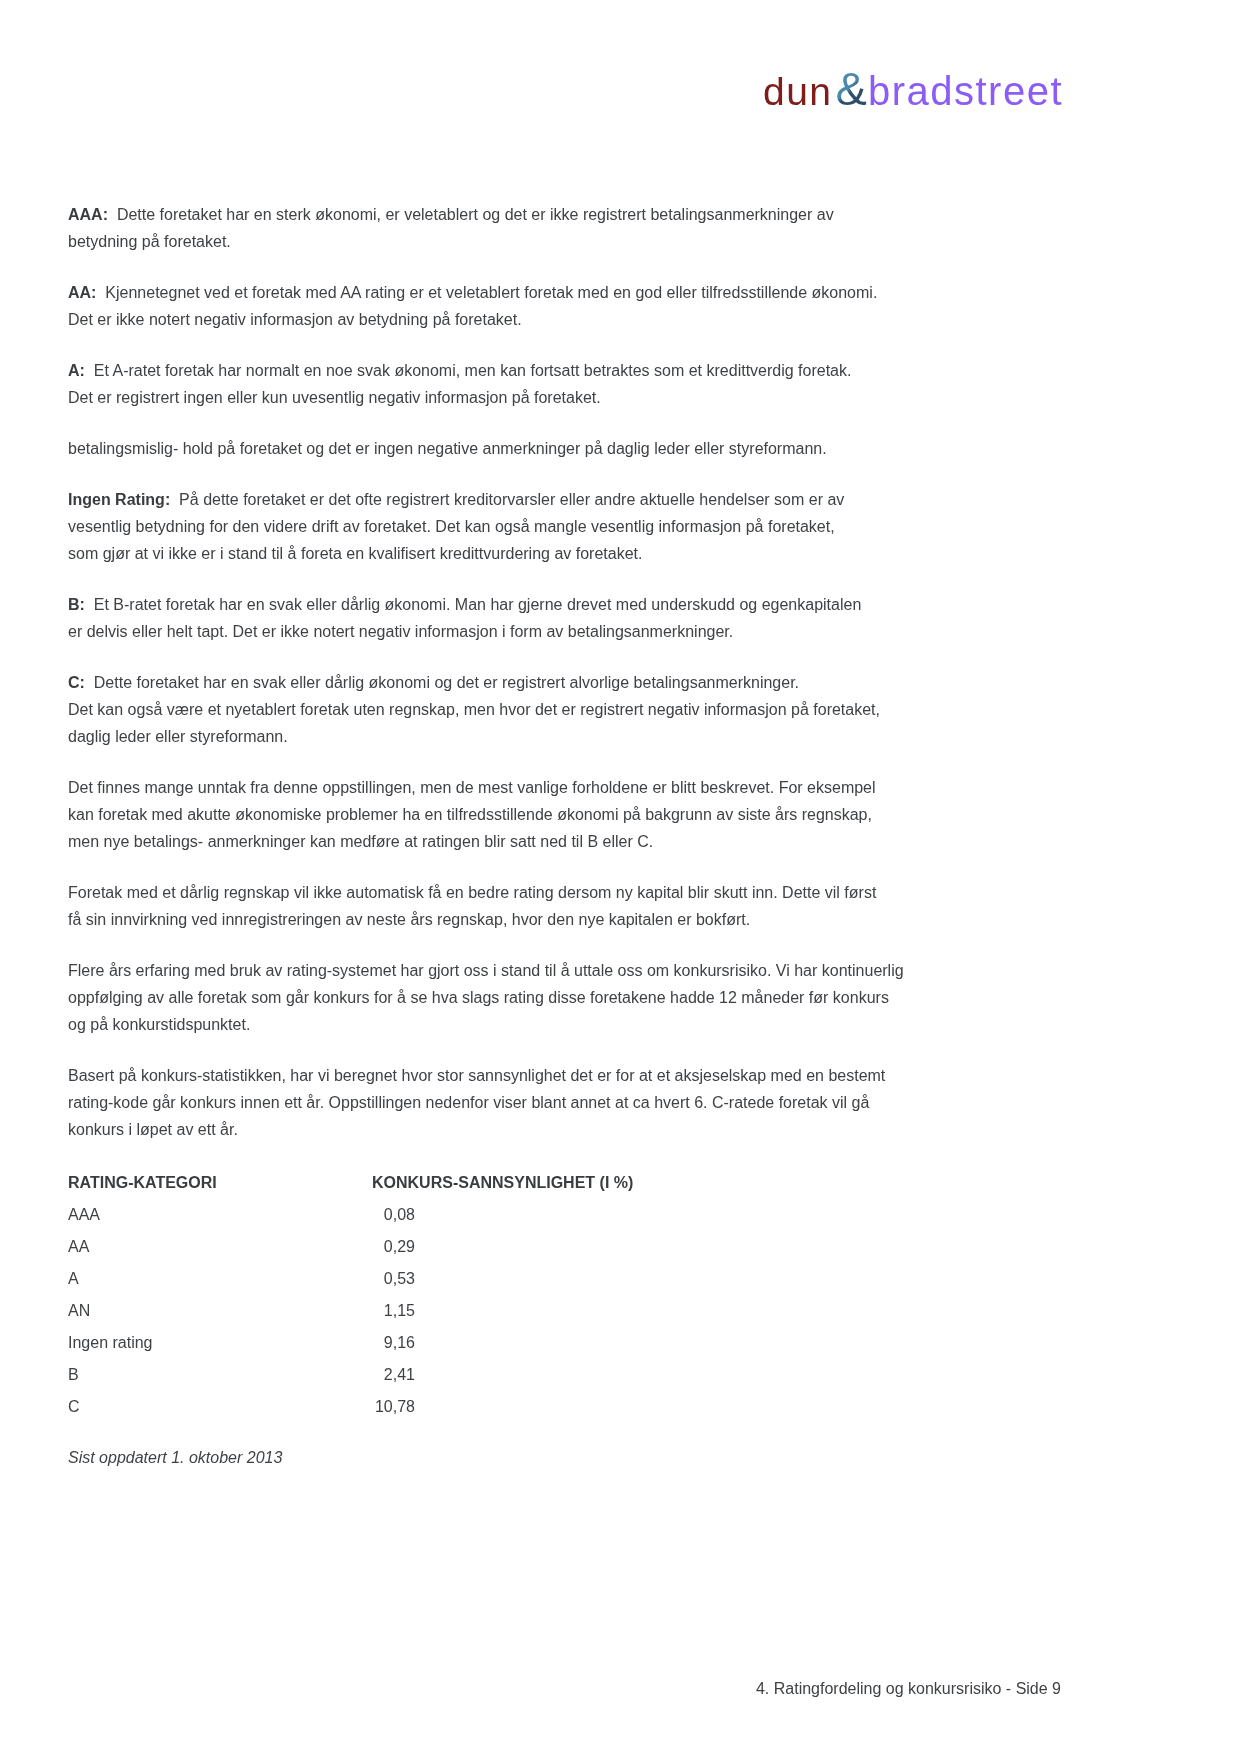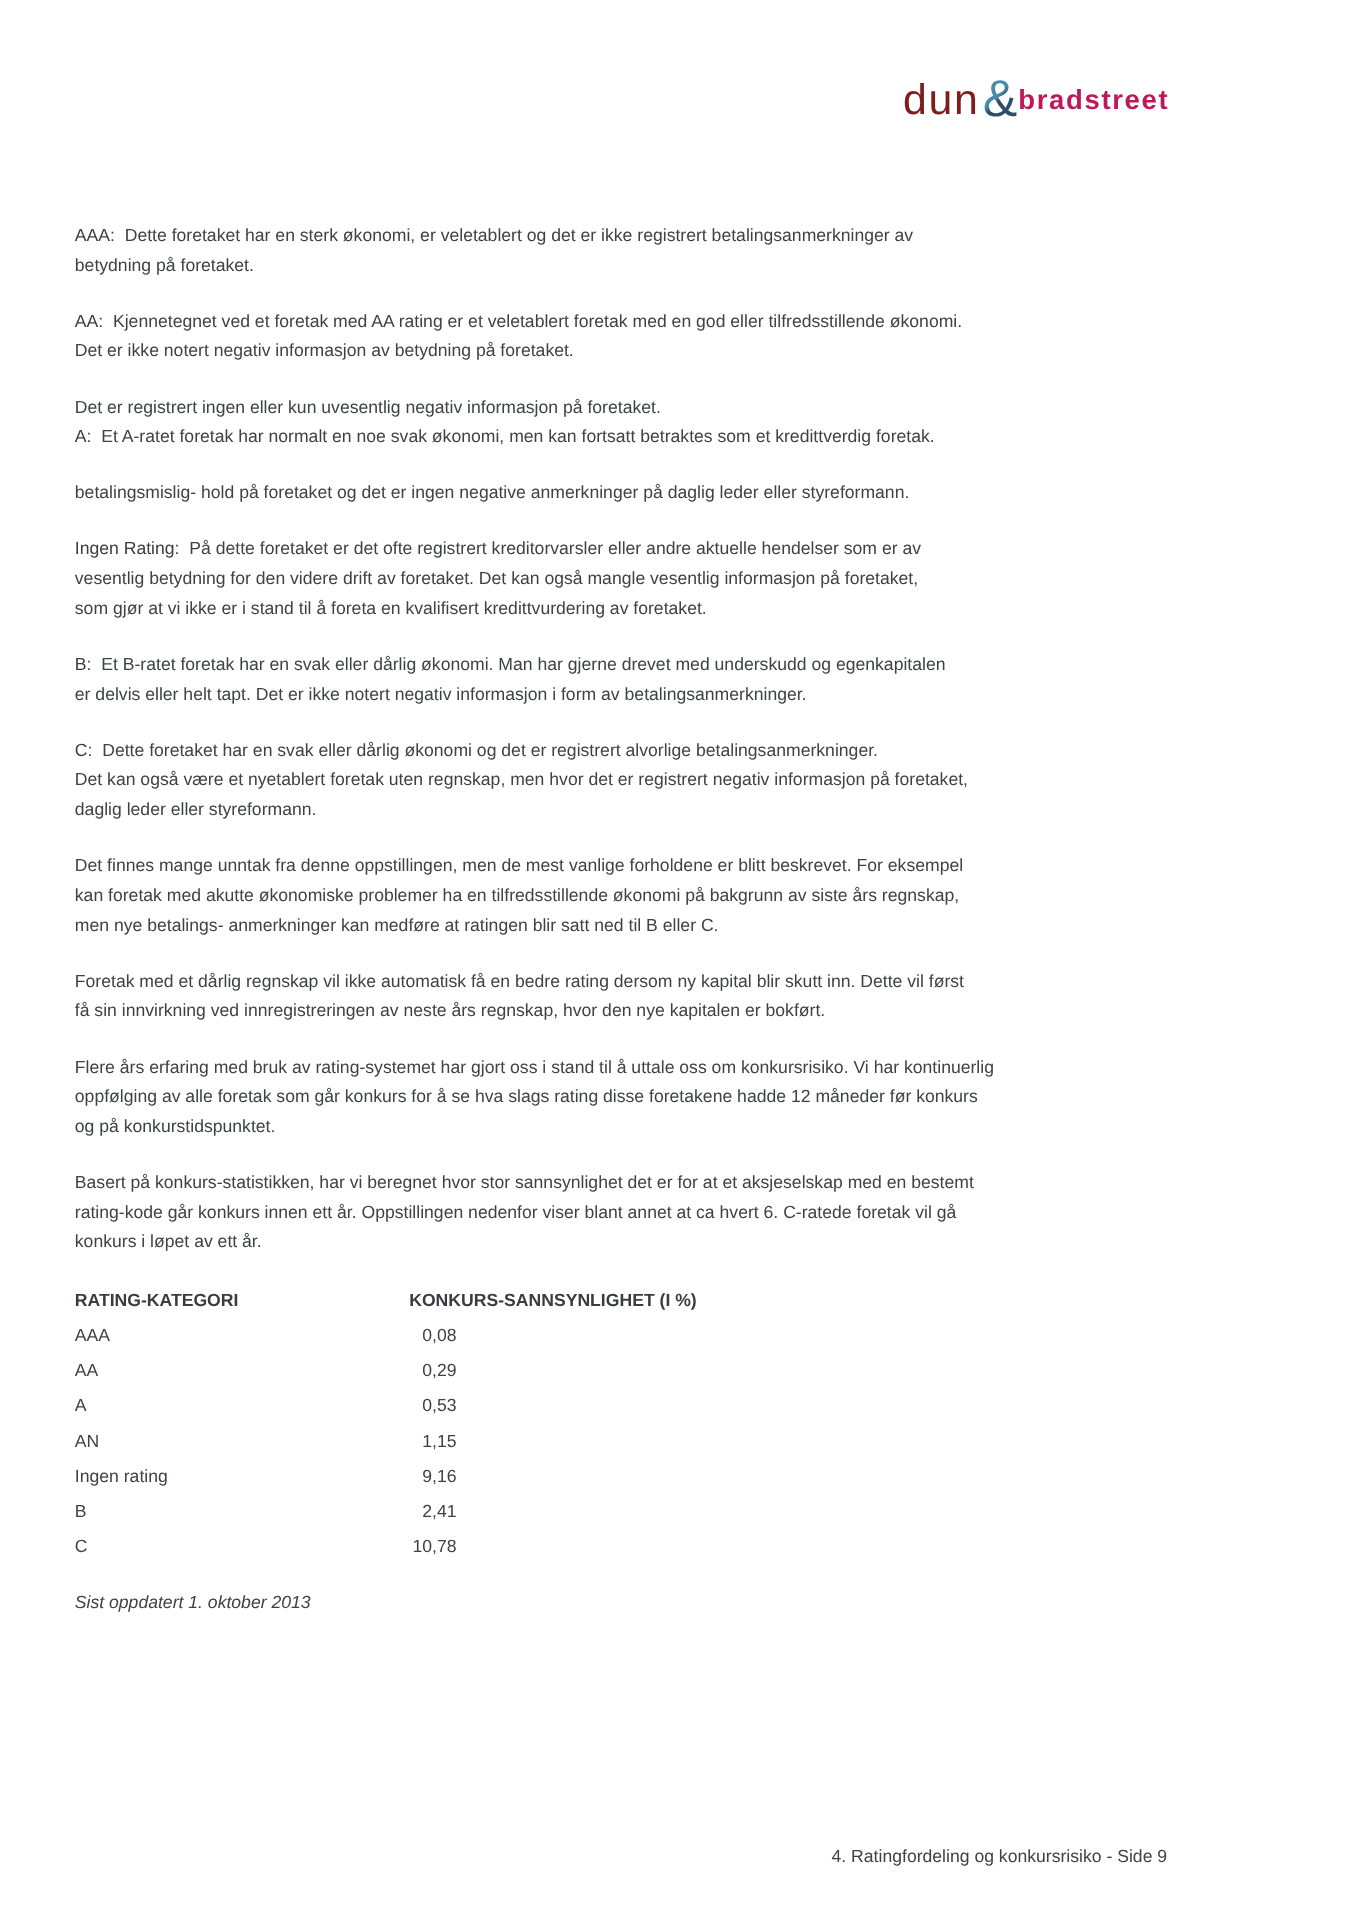--- a/index.html
+++ b/index.html
@@ -18,26 +18,26 @@
     display:flex;align-items:center;
     font-family:"Liberation Sans",sans-serif;
   }
   .logo-dun{font-size:39px;font-weight:400;color:#7f1d1d;letter-spacing:1.5px;}
   .logo-amp{
     font-size:47px;font-weight:400;line-height:1;
     margin:0 1px 0 3px;position:relative;top:-3px;
     background:linear-gradient(135deg,#4989a9 0%,#4989a9 46%,#2e4d68 54%,#2e4d68 100%);
     -webkit-background-clip:text;background-clip:text;color:transparent;
   }
-  .logo-brad{font-size:25px;font-weight:700;color:#be185d;letter-spacing:1.5px;}
+  .logo-brad{font-size:40px;font-weight:400;color:#8b5cf6;letter-spacing:1.5px;}
   
   .content{position:absolute;left:68px;top:201px;width:1000px;}
   .para{margin:0 0 24px 0;}
   .line{line-height:27px;font-size:16px;white-space:pre;}
-  .line b{font-weight:normal;color:#3a3d40;}
+  .line b{font-weight:bold;color:#3a3d40;}
   .heading{font-weight:bold;line-height:27px;font-size:16px;color:#3a3d40;}
   
   .rtable{margin-top:12px;}
   .trow{display:flex;line-height:32px;font-size:16px;}
   .trow .tcat{width:287px;}
   .trow .tval{width:60px;text-align:right;}
   .trow.thead{font-weight:bold;color:#3a3d40;}
   .trow.thead .tcat{width:304px;}
   .trow.thead .tval{width:auto;text-align:left;}
   
@@ -64,22 +64,22 @@
       <div class="line"><b>AAA:</b><span>  Dette foretaket har en sterk økonomi, er veletablert og det er ikke registrert betalingsanmerkninger av</span></div>
       <div class="line">betydning på foretaket.</div>
     </div>
 
     <div class="para">
       <div class="line"><b>AA:</b><span>  Kjennetegnet ved et foretak med AA rating er et veletablert foretak med en god eller tilfredsstillende økonomi.</span></div>
       <div class="line">Det er ikke notert negativ informasjon av betydning på foretaket.</div>
     </div>
 
     <div class="para">
+      <div class="line"><b>A:</b><span>  Et A-ratet foretak har normalt en noe svak økonomi, men kan fortsatt betraktes som et kredittverdig foretak.</span></div>
       <div class="line">Det er registrert ingen eller kun uvesentlig negativ informasjon på foretaket.</div>
-      <div class="line"><b>A:</b><span>  Et A-ratet foretak har normalt en noe svak økonomi, men kan fortsatt betraktes som et kredittverdig foretak.</span></div>
     </div>
 
     <div class="para">
       <div class="line">betalingsmislig- hold på foretaket og det er ingen negative anmerkninger på daglig leder eller styreformann.</div>
     </div>
 
     <div class="para">
       <div class="line"><b>Ingen Rating:</b><span>  På dette foretaket er det ofte registrert kreditorvarsler eller andre aktuelle hendelser som er av</span></div>
       <div class="line">vesentlig betydning for den videre drift av foretaket. Det kan også mangle vesentlig informasjon på foretaket,</div>
       <div class="line">som gjør at vi ikke er i stand til å foreta en kvalifisert kredittvurdering av foretaket.</div>

